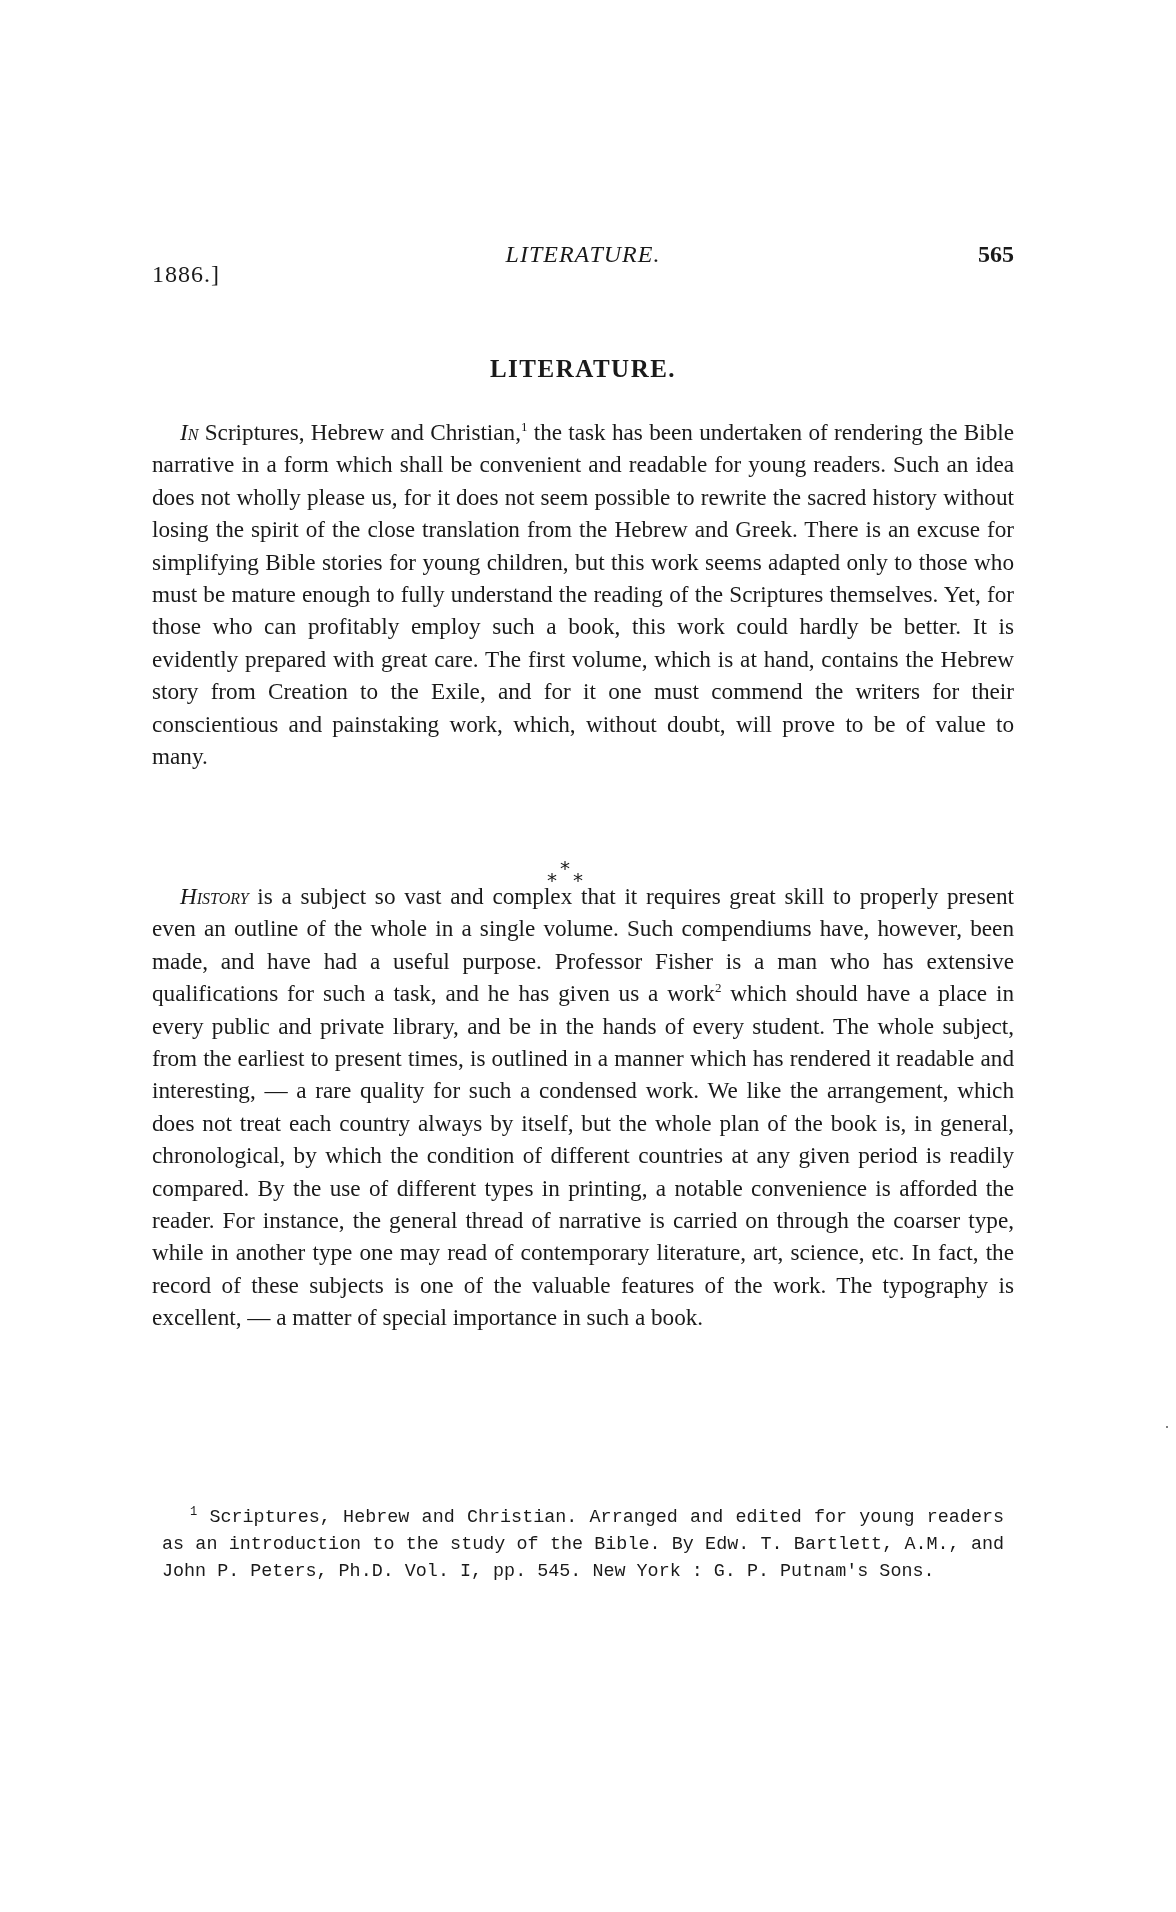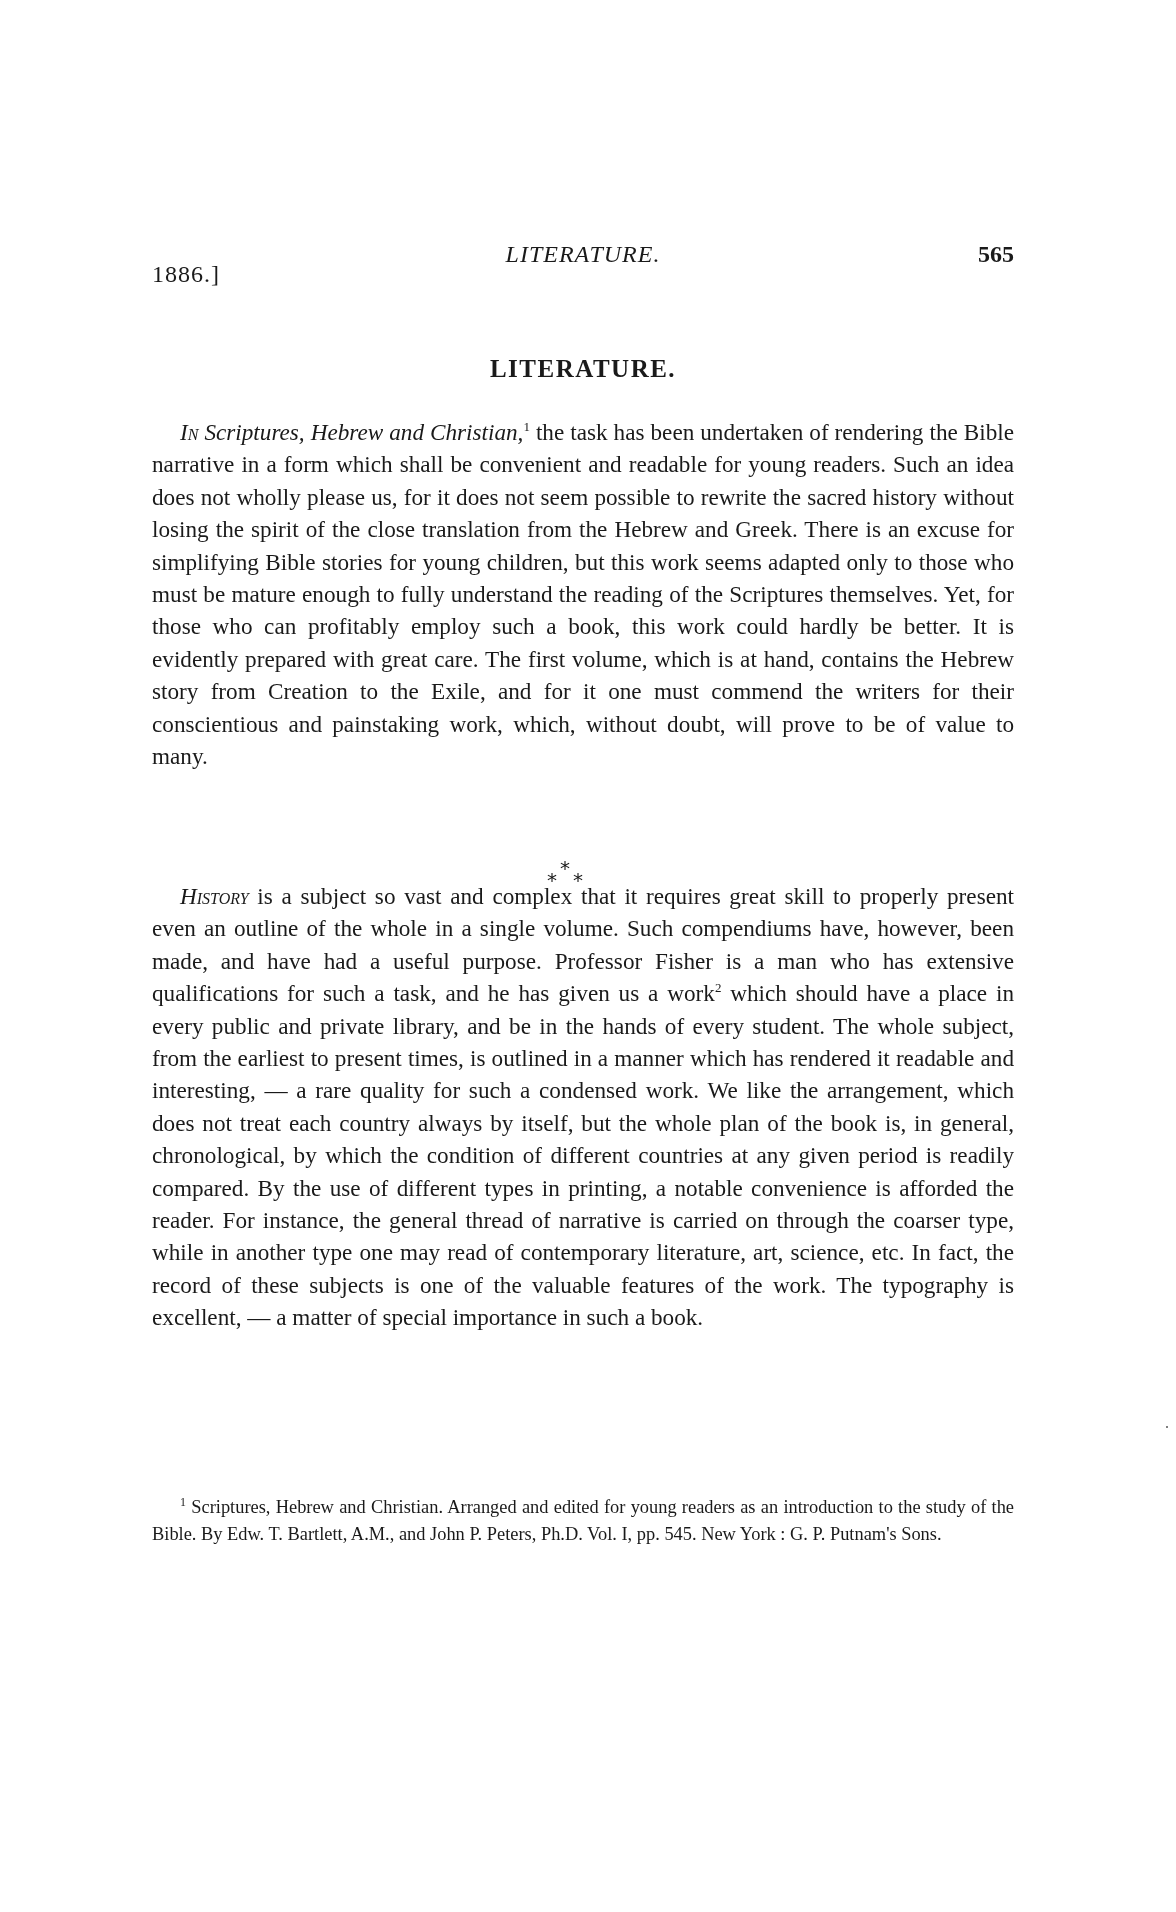--- a/index.html
+++ b/index.html
@@ -76,21 +76,20 @@
       margin: 0;
       hyphens: manual;
     }
     .p1 { top: 416px; }
     .p2 { top: 880px; }
     .smallcaps {
       font-variant: small-caps;
       font-style: italic;
     }
     .ital {
-      font-style: italic;
     }
     sup {
       font-size: 13px;
       line-height: 0;
       vertical-align: 9px;
     }
     .asterism {
       position: absolute;
       top: 858px;
       left: 540px;
@@ -108,23 +107,24 @@
     .asterism .a3 { left: 33px; top: 12px; }
     .footnotes {
       position: absolute;
       top: 1494px;
       left: 152px;
       width: 862px;
       font-size: 18.4px;
       line-height: 27px;
     }
     .footnote {
-      margin: 0;
+      margin: 10px;
       text-align: justify;
       text-indent: 28px;
+      font-family: Liberation Mono, monospace;
     }
     .footnote sup {
       font-size: 12px;
       vertical-align: 7px;
     }
     .mark {
       position: absolute;
       width: 3px;
       height: 3px;
       background: #555;

